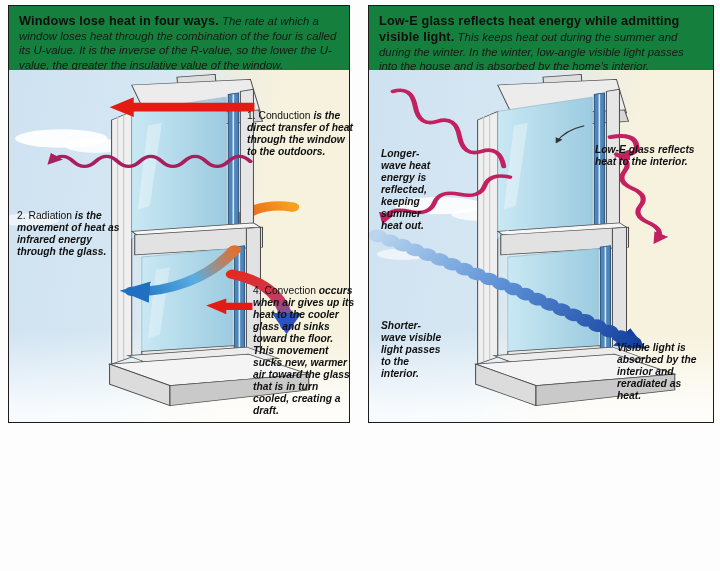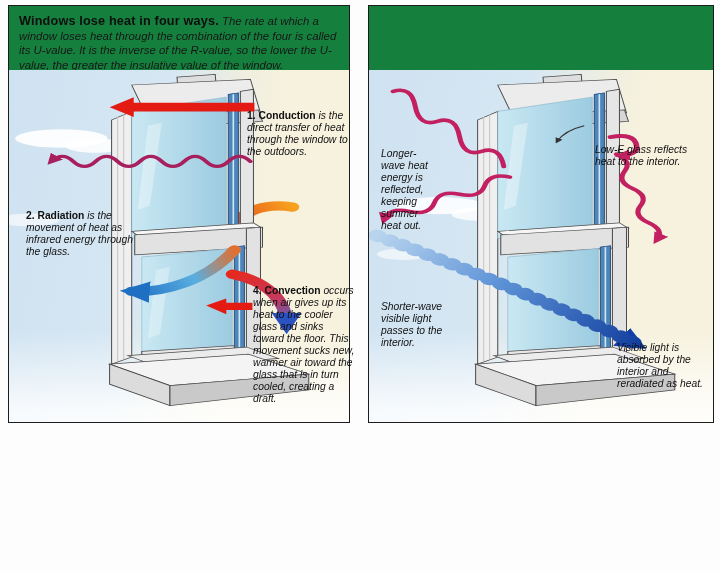--- a/index.html
+++ b/index.html
@@ -10,22 +10,22 @@
   .panel.right{left:368px;width:346px;}
   .hdr{padding:7px 10px 0 10px;font-size:11.4px;line-height:1.26;color:#0e0e0e;}
   .hdr b{font-size:12.7px;letter-spacing:.15px;}
   .hdr i{color:#161616;}
   .body{position:absolute;left:0;right:0;top:64px;bottom:0;overflow:hidden;
     background:
       linear-gradient(to bottom, rgba(255,255,255,0) 74%, rgba(255,255,255,.85) 97%),
       linear-gradient(100deg,#cfe2f1 0%, #d6e7f3 40%, #eeeee1 58%, #f7f2de 70%, #f7f2de 100%);}
   svg.art{position:absolute;inset:0;width:100%;height:100%;display:block;}
   .ann{position:absolute;font-size:10.3px;line-height:1.17;color:#101010;z-index:3;}
-  .ann b{font-weight:700;}
-  .ann i{font-style:italic;}
+  .ann b{font-weight:400;}
+  .ann i{font-style:italic;font-weight:bold;}
 </style>
 </head>
 <body>
 
 <div class="page">
 
   <section class="panel left">
     <header class="hdr">
       <b>Windows lose heat in four ways.</b>
       <i>The rate at which a window loses heat through the combination of the four is called its U-value. It is the inverse of the R-value, so the lower the U-value, the greater the insulative value of the window.</i>
@@ -102,29 +102,33 @@
         <path d="M240,128 q-11,-14 -22,0 t-22,0 t-22,0 t-22,0 t-22,0 t-22,0 t-22,0 t-22,0 t-22,0" stroke="#a81f5e" stroke-width="4.5" fill="none" stroke-linecap="round" marker-end="url(#LmM)"></path>
         <path d="M224,252 C196,296 154,312 122,310" stroke="url(#LgradS)" stroke-width="13" fill="none" stroke-linecap="round" marker-end="url(#LmB)"></path>
         <path d="M222,286 C258,296 276,324 276,358" stroke="url(#LgradRB)" stroke-width="13" fill="none" stroke-linecap="round" marker-end="url(#LmN)"></path>
         <polygon points="196,330 216,320 216,326 242,326 242,336 216,336 216,342" fill="#e31b12"></polygon>
       </svg>
     </div>
 
     <div class="ann" style="left:238px;top:104px;width:110px">
       <b>1. Conduction</b><i> is the direct transfer of heat through the window to the outdoors.</i>
     </div>
-    <div class="ann" style="left:17px;top:204px;width:114px">
+    <div class="ann" style="left:8px;top:204px;width:114px">
       <b>2. Radiation</b><i> is the movement of heat as infrared energy through the glass.</i>
     </div>
     <div class="ann" style="left:244px;top:279px;width:104px">
       <b>4. Convection</b><i> occurs when air gives up its heat to the cooler glass and sinks toward the floor. This movement sucks new, warmer air toward the glass that is in turn cooled, creating a draft.</i>
     </div>
   </section>
 
   <section class="panel right">
+    <header class="hdr">
+      <b>Low-E glass reflects heat energy while admitting visible light.</b>
+      <i>This keeps heat out during the summer and during the winter. In the winter, low-angle visible light passes into the house and is absorbed by the home's interior.</i>
+    </header>
 
     <div class="body">
       <svg class="art" viewBox="0 0 342 493" preserveAspectRatio="none">
         <defs>
           <linearGradient id="Rglass" x1="0" y1="0" x2="1" y2="0">
             <stop offset="0" stop-color="#c9e8f3"></stop>
               <stop offset="1" stop-color="#9ccbe0"></stop>
           </linearGradient>
           <linearGradient id="RgradSc" gradientUnits="userSpaceOnUse" x1="8" y1="232" x2="266" y2="386">
             <stop offset="0" stop-color="#b8d4ee"></stop>
@@ -187,21 +191,21 @@
         <path d="M214,78 C202,82 192,90 187,100" stroke="#333333" stroke-width="1.3" fill="none" marker-end="url(#RmD)"></path>
       </svg>
     </div>
 
     <div class="ann" style="left:226px;top:138px;width:114px">
       <i>Low-E glass reflects heat to the interior.</i>
     </div>
     <div class="ann" style="left:12px;top:142px;width:58px">
       <i>Longer-wave heat energy is reflected, keeping summer heat out.</i>
     </div>
-    <div class="ann" style="left:12px;top:295px;width:62px">
+    <div class="ann" style="left:12px;top:314px;width:62px">
       <i>Shorter-wave visible light passes to the interior.</i>
     </div>
     <div class="ann" style="left:248px;top:336px;width:88px">
       <i>Visible light is absorbed by the interior and reradiated as heat.</i>
     </div>
   </section>
 
 </div>
 
 </body></html>

